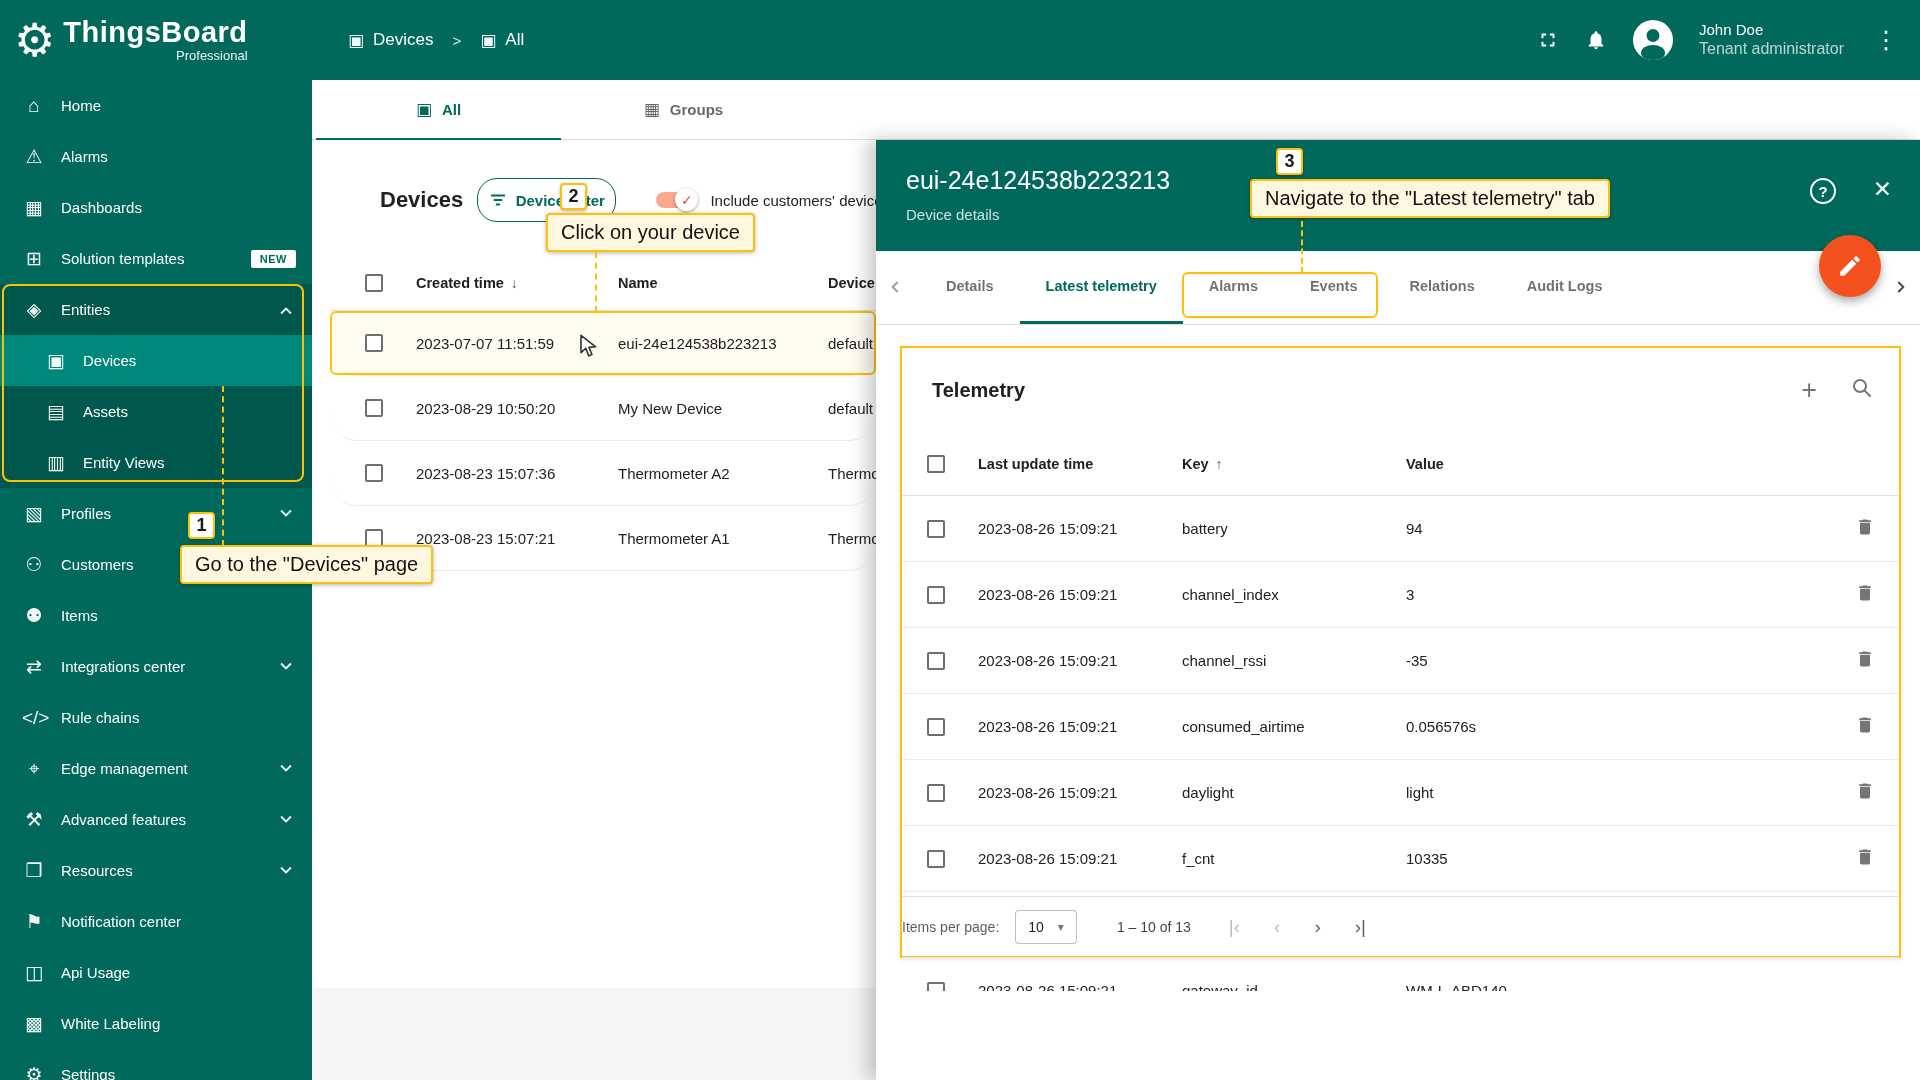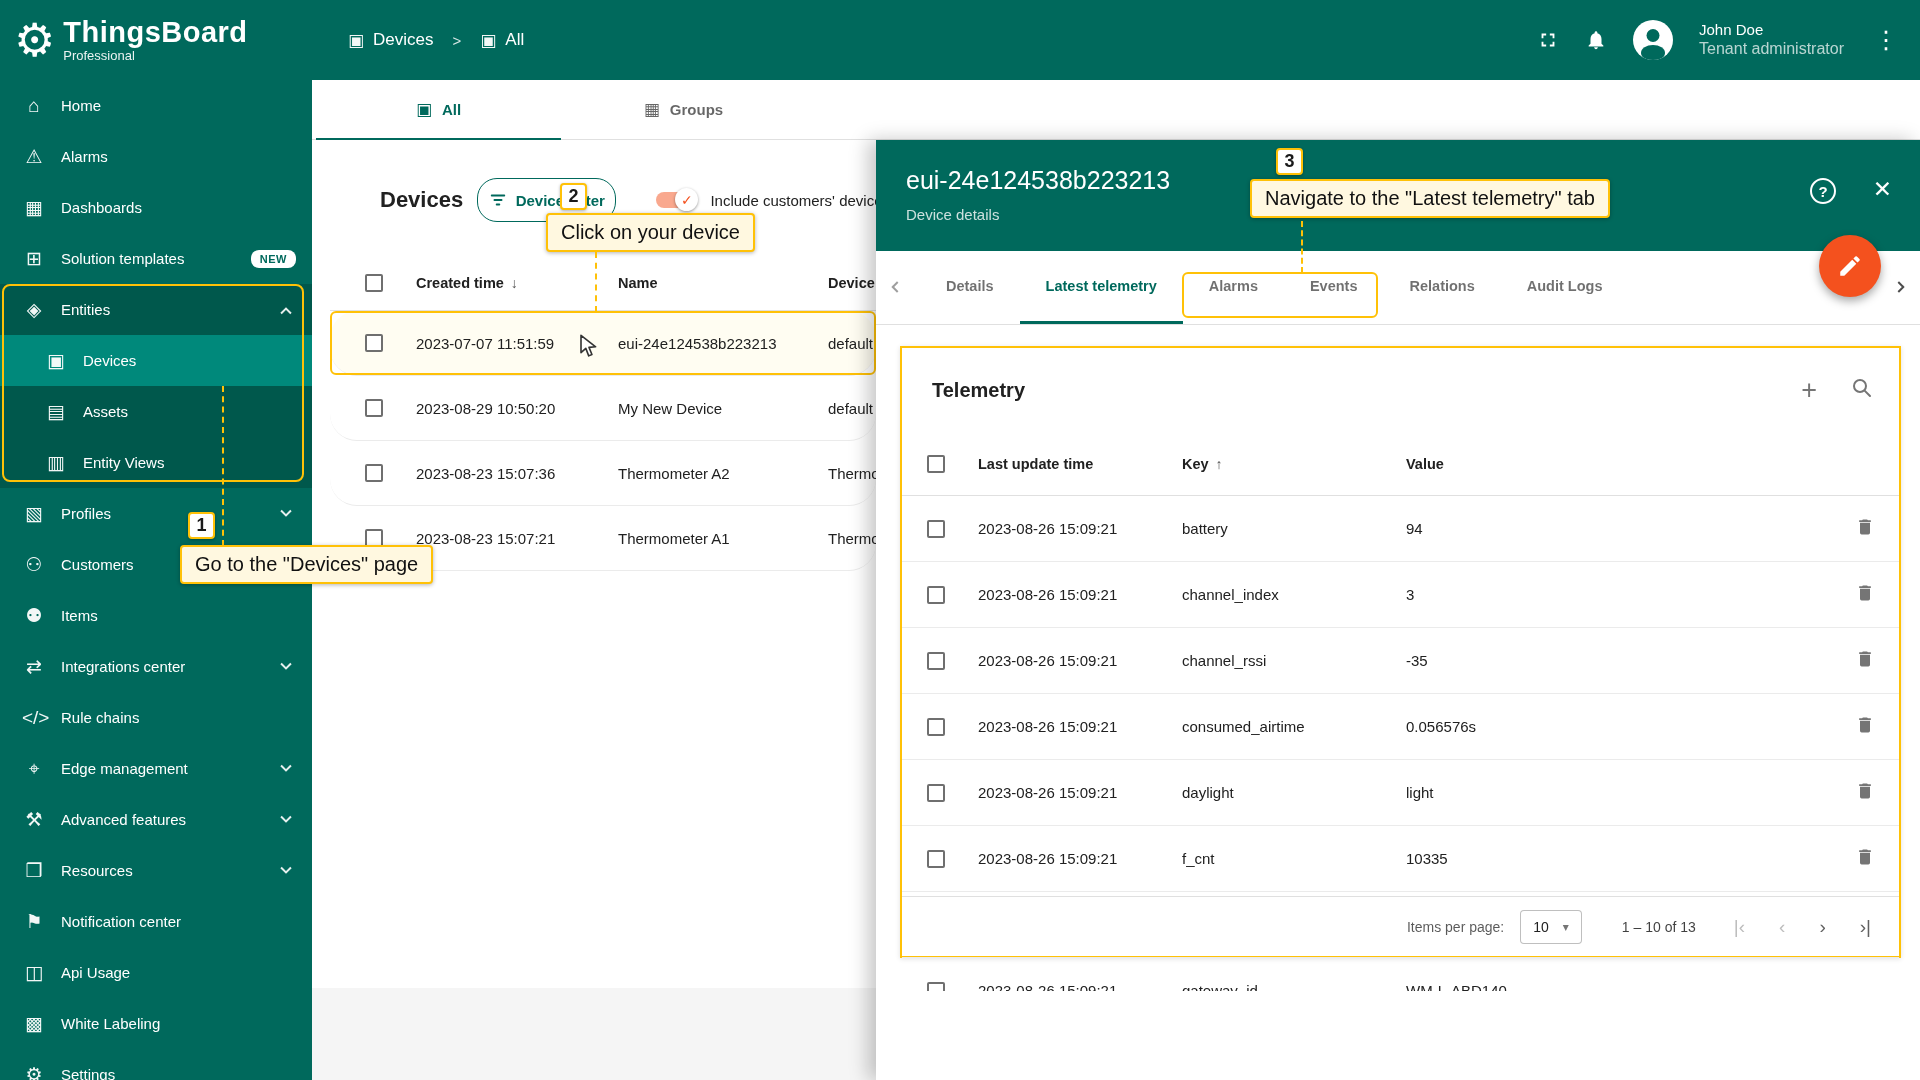--- a/index.html
+++ b/index.html
@@ -3,42 +3,42 @@
 <meta charset="utf-8">
 <style>
   * { margin:0; padding:0; box-sizing:border-box; }
   body { font-family:"Liberation Sans","DejaVu Sans",sans-serif; background:#e0e0e0; }
   .screen { position:relative; width:1920px; height:1080px; overflow:hidden; background:#ffffff; color:#212121; }
 
   
   .topbar { position:absolute; top:0; left:0; width:1920px; height:80px; background:#00695c; color:#fff; display:flex; align-items:center; z-index:4; }
   .logo { width:312px; display:flex; align-items:center; padding-left:14px; gap:8px; }
   .logo-gear { font-size:46px; line-height:1; color:#fff; }
-  .logo-text { display:flex; flex-direction:column; align-items:flex-start; }
+  .logo-text { display:flex; flex-direction:column; align-items:flex-end; }
   .logo-title { font-size:29px; font-weight:bold; letter-spacing:.5px; line-height:1.05; }
   .logo-sub { font-size:13px; opacity:.92; }
   .breadcrumb { display:flex; align-items:center; gap:9px; font-size:17px; margin-left:36px; }
   .bc-icon { font-size:17px; opacity:.95; }
   .bc-sep { opacity:.85; margin:0 10px; font-size:15px; }
   .topbar-actions { margin-left:auto; display:flex; align-items:center; gap:26px; padding-right:18px; }
   .icon-btn { background:none; border:none; color:#fff; cursor:pointer; display:flex; align-items:center; }
   .user-block { display:flex; flex-direction:column; line-height:1.3; }
   .user-name { font-size:15px; }
   .user-role { font-size:16px; color:rgba(255,255,255,.72); }
   .avatar { width:40px; height:40px; }
   .kebab { font-size:24px; color:#fff; padding:0 4px; }
 
   
   .sidebar { position:absolute; top:80px; left:0; width:312px; bottom:0; background:#00695c; color:#fff; overflow:hidden; z-index:3; }
   .nav-item { height:51px; display:flex; align-items:center; padding:0 18px 0 22px; gap:15px; font-size:15px; position:relative; cursor:pointer; white-space:nowrap; }
   .nav-item.group { background:#00584c; }
   .nav-item.sub { padding-left:44px; }
   .nav-item.active { background:#00897b; }
   .nav-icon { width:24px; text-align:center; font-size:19px; opacity:.95; flex:none; }
-  .nav-badge { position:absolute; right:16px; background:#ffffff; color:#00695c; font-size:11px; font-weight:bold; padding:3px 9px; border-radius:8px; letter-spacing:.5px; }
+  .nav-badge { position:absolute; right:16px; background:#ffffff; color:#00695c; font-size:11px; font-weight:bold; padding:3px 9px; border-radius:2px; letter-spacing:.5px; }
   .chev { display:inline-block; width:8px; height:8px; border-right:2px solid currentColor; border-bottom:2px solid currentColor; }
   .nav-chev { position:absolute; right:22px; color:rgba(255,255,255,.9); }
   .chevron-up { transform:rotate(-135deg) translate(-2px,-2px); }
   .chevron-down { transform:rotate(45deg) translate(-2px,-2px); }
 
   
   .main-tabs { position:absolute; top:80px; left:312px; right:0; height:60px; background:#fff; border-bottom:1px solid #e0e0e0; display:flex; padding-left:4px; z-index:1; }
   .main-tab { width:245px; height:60px; display:flex; align-items:center; justify-content:center; gap:10px; font-size:15px; font-weight:bold; color:rgba(0,0,0,.6); border-bottom:2px solid transparent; cursor:pointer; }
   .main-tab .tab-icon { font-size:17px; }
   .main-tab.active { color:#00695c; border-bottom-color:#00695c; }
@@ -92,21 +92,21 @@
   .t-row { display:flex; align-items:center; padding-right:24px; }
   .t-headrow { height:64px; font-size:14.5px; font-weight:bold; color:#212121; border-bottom:1px solid #e0e0e0; }
   .t-datarow { height:66px; font-size:15px; color:#212121; border-bottom:1px solid #ebebeb; }
   .t-cb { width:76px; padding-left:25px; display:flex; align-items:center; flex:none; }
   .t-time { width:204px; flex:none; }
   .t-key { width:224px; flex:none; }
   .t-val { flex:1; overflow:hidden; white-space:nowrap; }
   .t-act { width:40px; display:flex; justify-content:flex-end; flex:none; }
   .trash-btn { background:none; border:none; cursor:pointer; }
   .t-partial { height:33px; overflow:hidden; }
-  .paginator { position:absolute; left:0; right:0; bottom:0; height:60px; border-top:1px solid #e0e0e0; display:flex; align-items:center; justify-content:flex-end; padding-right:28px; font-size:14px; color:rgba(0,0,0,.65); background:#fff; border-radius:0 0 8px 8px; }
+  .paginator { position:absolute; left:0; right:0; bottom:0; height:60px; border-top:1px solid #e0e0e0; display:flex; align-items:center; justify-content:flex-start; padding-right:28px; font-size:14px; color:rgba(0,0,0,.65); background:#fff; border-radius:0 0 8px 8px; }
   .ipp-select { margin-left:16px; border:1px solid rgba(0,0,0,.25); border-radius:4px; padding:8px 12px; display:flex; align-items:center; gap:14px; color:#212121; cursor:pointer; background:#fff; font-size:14px; }
   .ipp-caret { color:#757575; font-size:12px; }
   .page-range { margin-left:40px; color:rgba(0,0,0,.75); }
   .pg-icons { margin-left:38px; display:flex; align-items:center; gap:34px; font-size:19px; }
   .pg-btn { background:none; border:none; cursor:pointer; font-size:19px; }
   .pg-btn.disabled { color:#bdbdbd; }
   .pg-btn.enabled { color:#616161; }
 
   
   .annotations { position:absolute; inset:0; z-index:20; pointer-events:none; }

